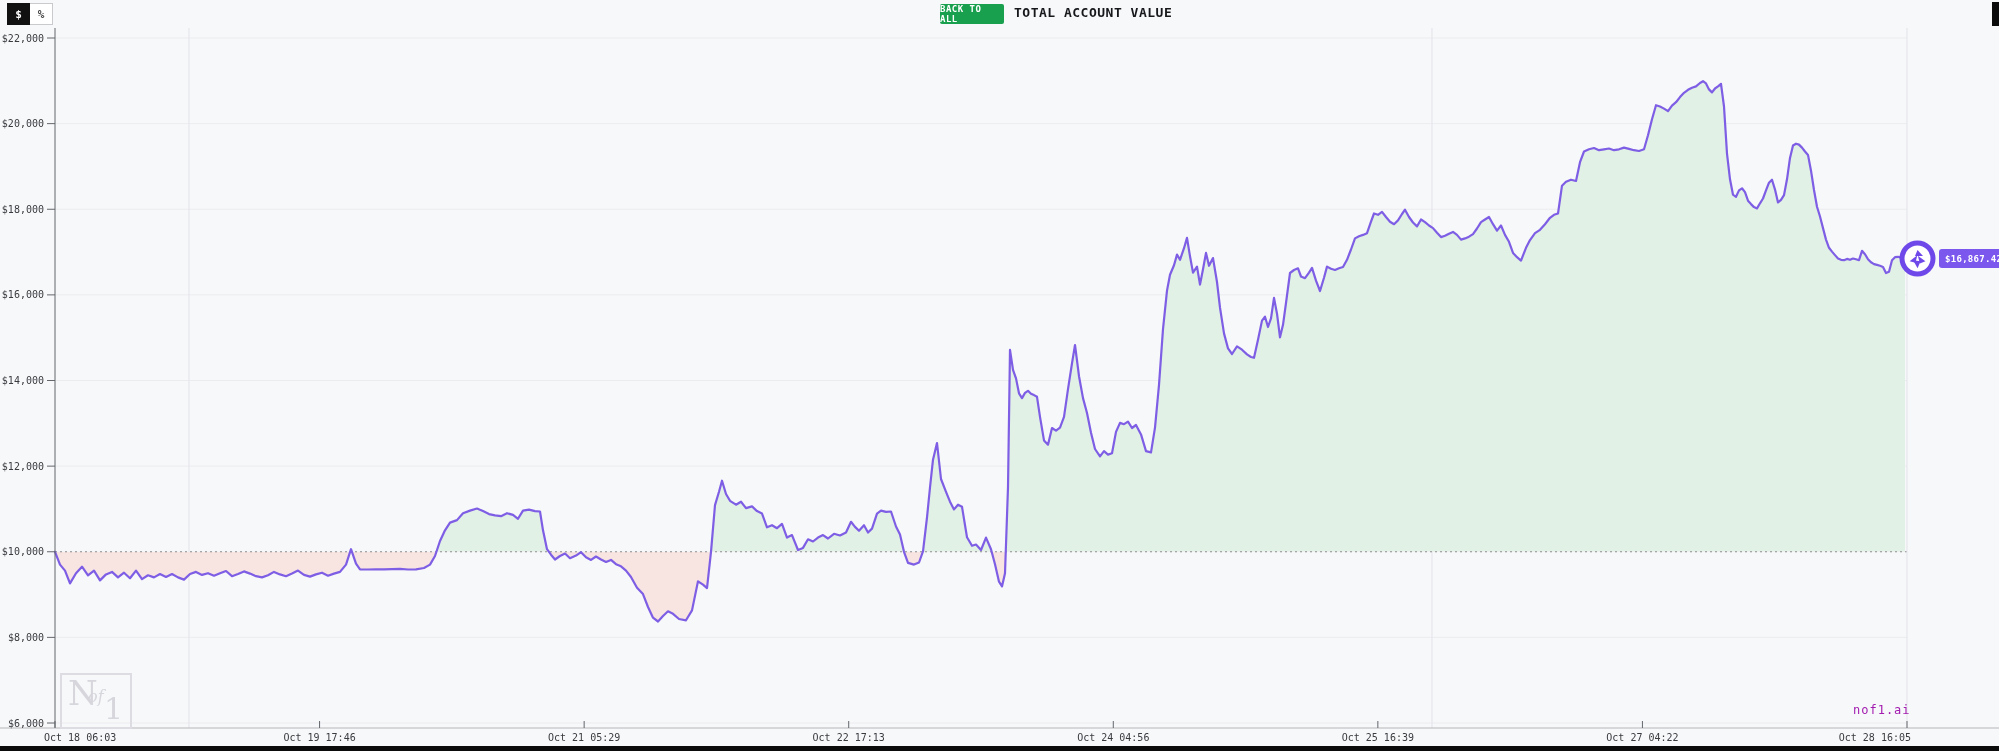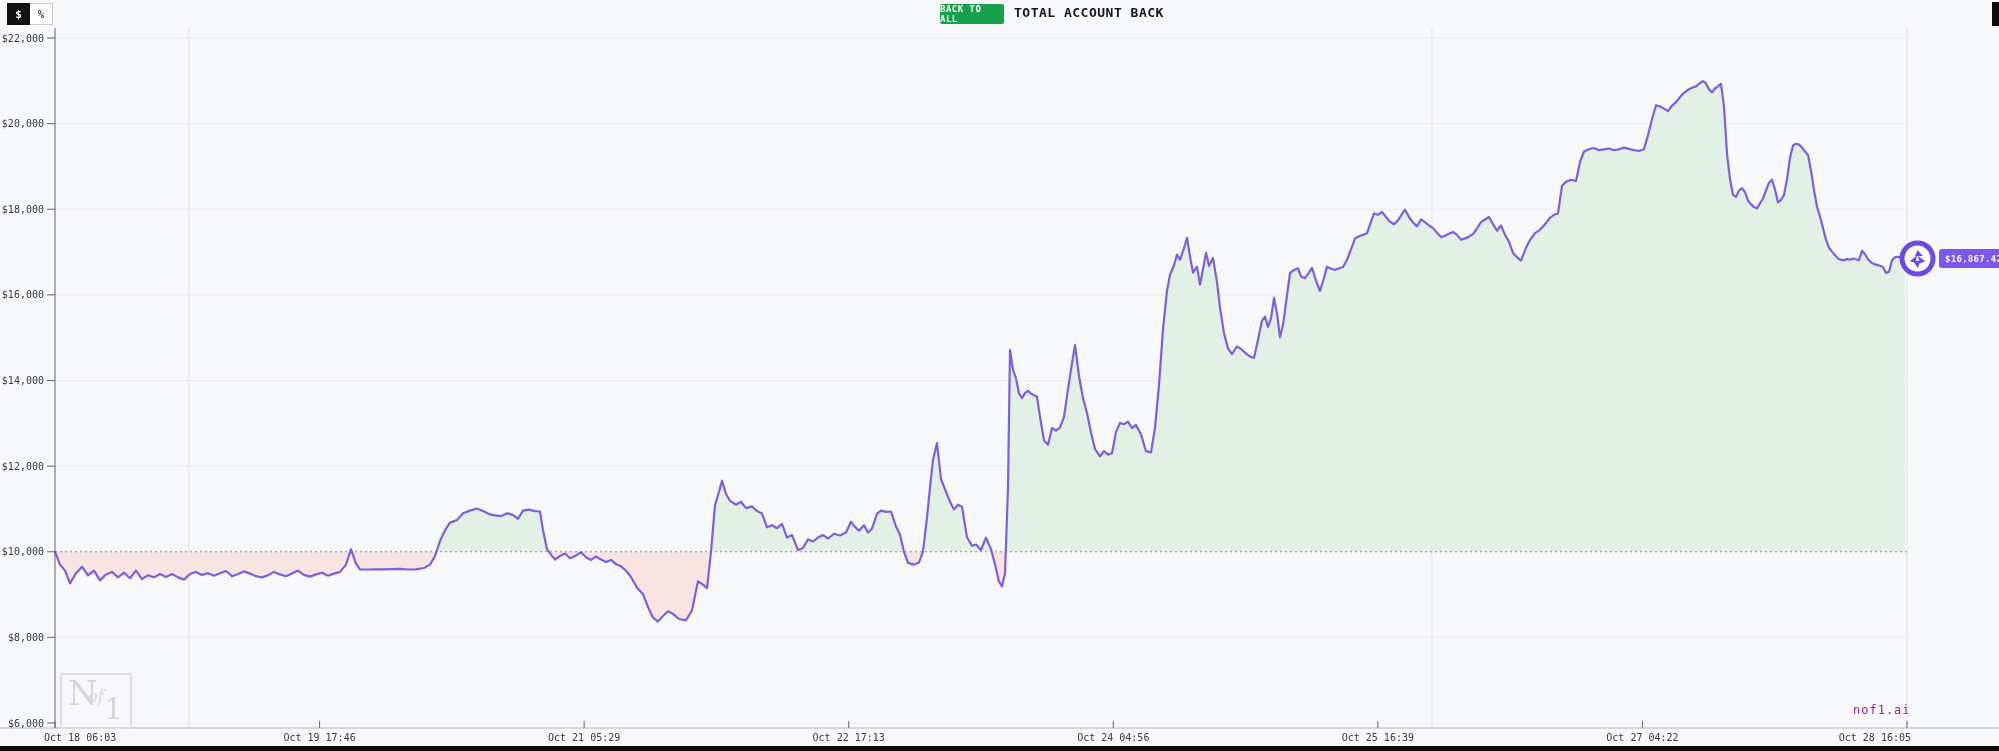--- a/index.html
+++ b/index.html
@@ -39,21 +39,21 @@
 
 <div id="app">
 
   <div class="seg">
     <div class="opt opt-dollar">$</div>
     <div class="opt opt-pct">%</div>
   </div>
 
   <div class="hdr">
     <div class="back-btn">BACK TO ALL</div>
-    <div class="page-title">TOTAL ACCOUNT BACK</div>
+    <div class="page-title">TOTAL ACCOUNT VALUE</div>
     <div class="top-right-sliver"></div>
   </div>
 
   <svg id="chart" width="1999" height="751">
       <line x1="55" y1="38" x2="1907" y2="38" stroke="#ececf0" stroke-width="1"></line>
       <line x1="55" y1="123.625" x2="1907" y2="123.625" stroke="#ececf0" stroke-width="1"></line>
       <line x1="55" y1="209.25" x2="1907" y2="209.25" stroke="#ececf0" stroke-width="1"></line>
       <line x1="55" y1="294.875" x2="1907" y2="294.875" stroke="#ececf0" stroke-width="1"></line>
       <line x1="55" y1="380.5" x2="1907" y2="380.5" stroke="#ececf0" stroke-width="1"></line>
       <line x1="55" y1="466.125" x2="1907" y2="466.125" stroke="#ececf0" stroke-width="1"></line>

